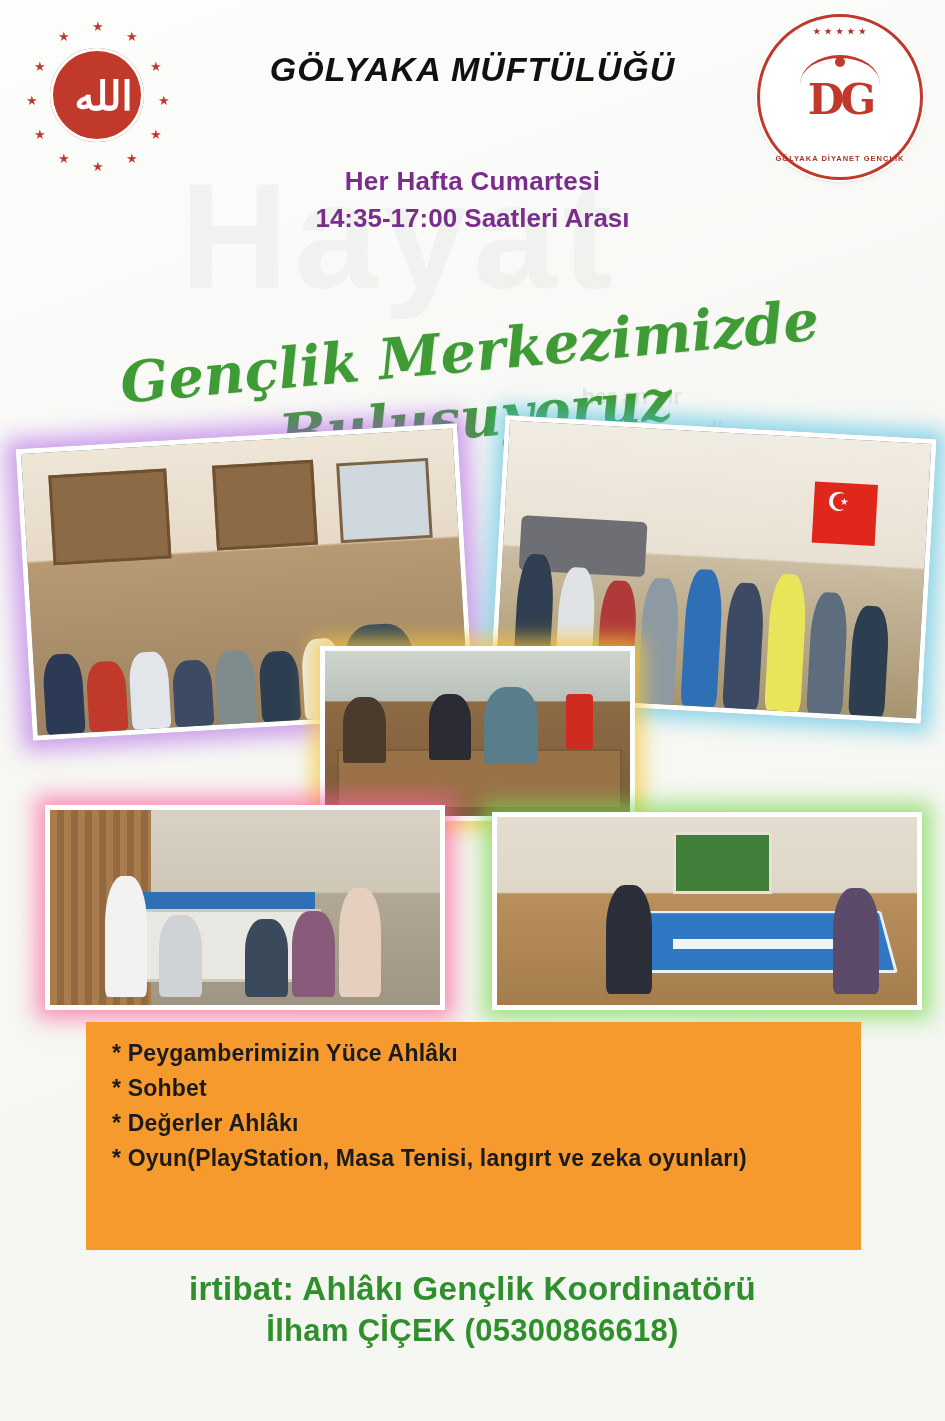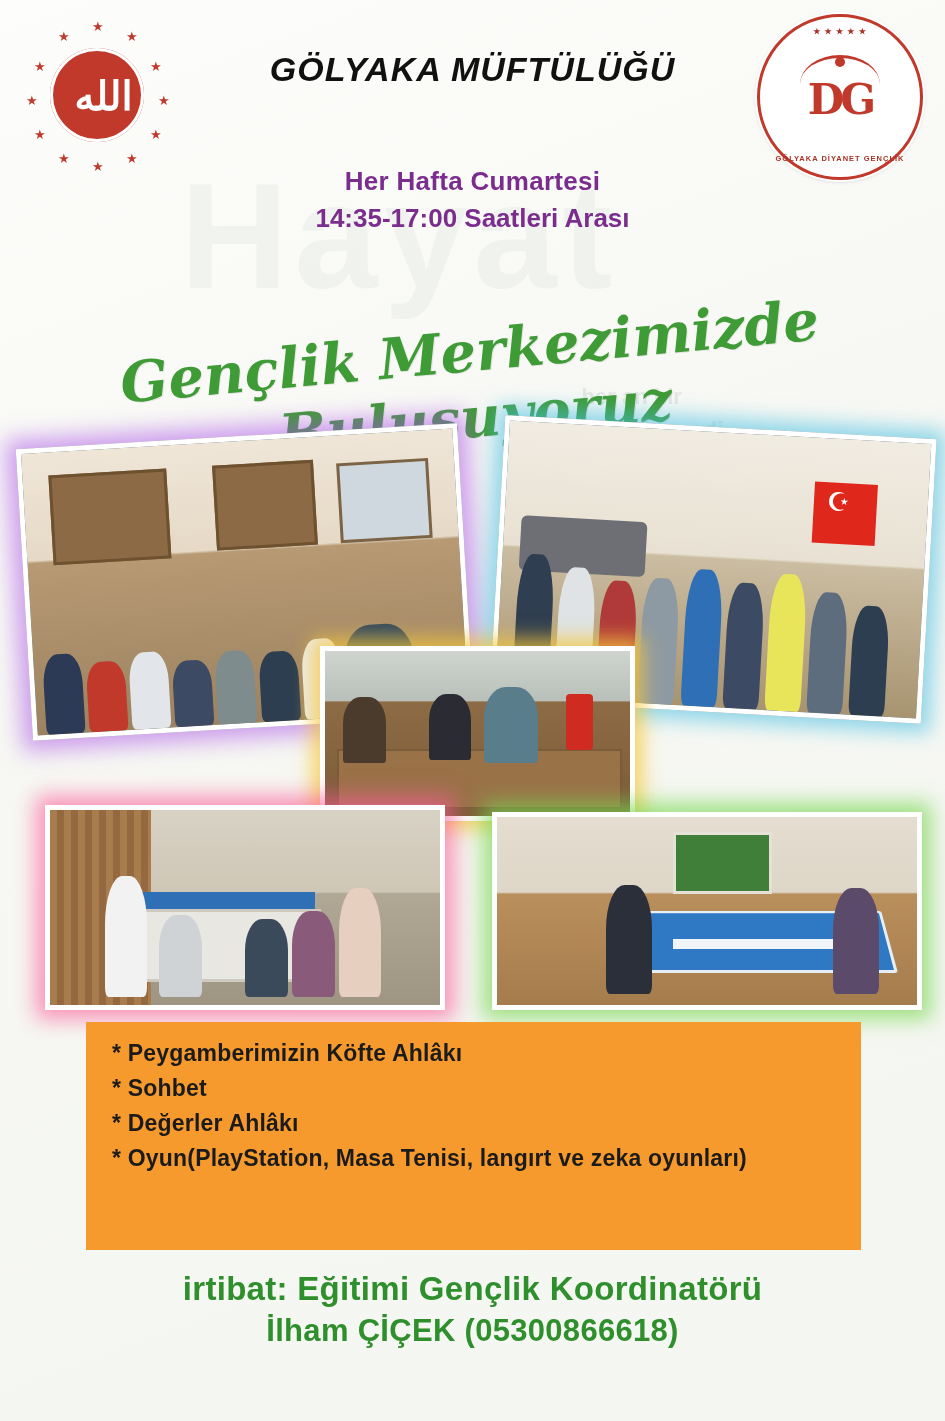--- a/index.html
+++ b/index.html
@@ -397,25 +397,25 @@
       <div class="board"></div>
       <div class="table"></div>
       <div class="net"></div>
       <div class="kid" style="left:26%; background:#2b2f3a;"></div>
       <div class="kid" style="left:80%; background:#5b4a6a; height:56%;"></div>
     </div>
   </div>
 
   <div class="activities">
     <ul>
-      <li>* Peygamberimizin Köfte Ahlâkı</li>
+      <li>* Peygamberimizin Yüce Ahlâkı</li>
       <li>* Sohbet</li>
       <li>* Değerler Ahlâkı</li>
       <li>* Oyun(PlayStation, Masa Tenisi, langırt ve zeka oyunları)</li>
     </ul>
   </div>
 
   <div class="contact">
-    <div class="l1">irtibat: Eğitimi Gençlik Koordinatörü</div>
+    <div class="l1">irtibat: Ahlâkı Gençlik Koordinatörü</div>
     <div class="l2">İlham ÇİÇEK (05300866618)</div>
   </div>
 
 </div>
 
 </body></html>

